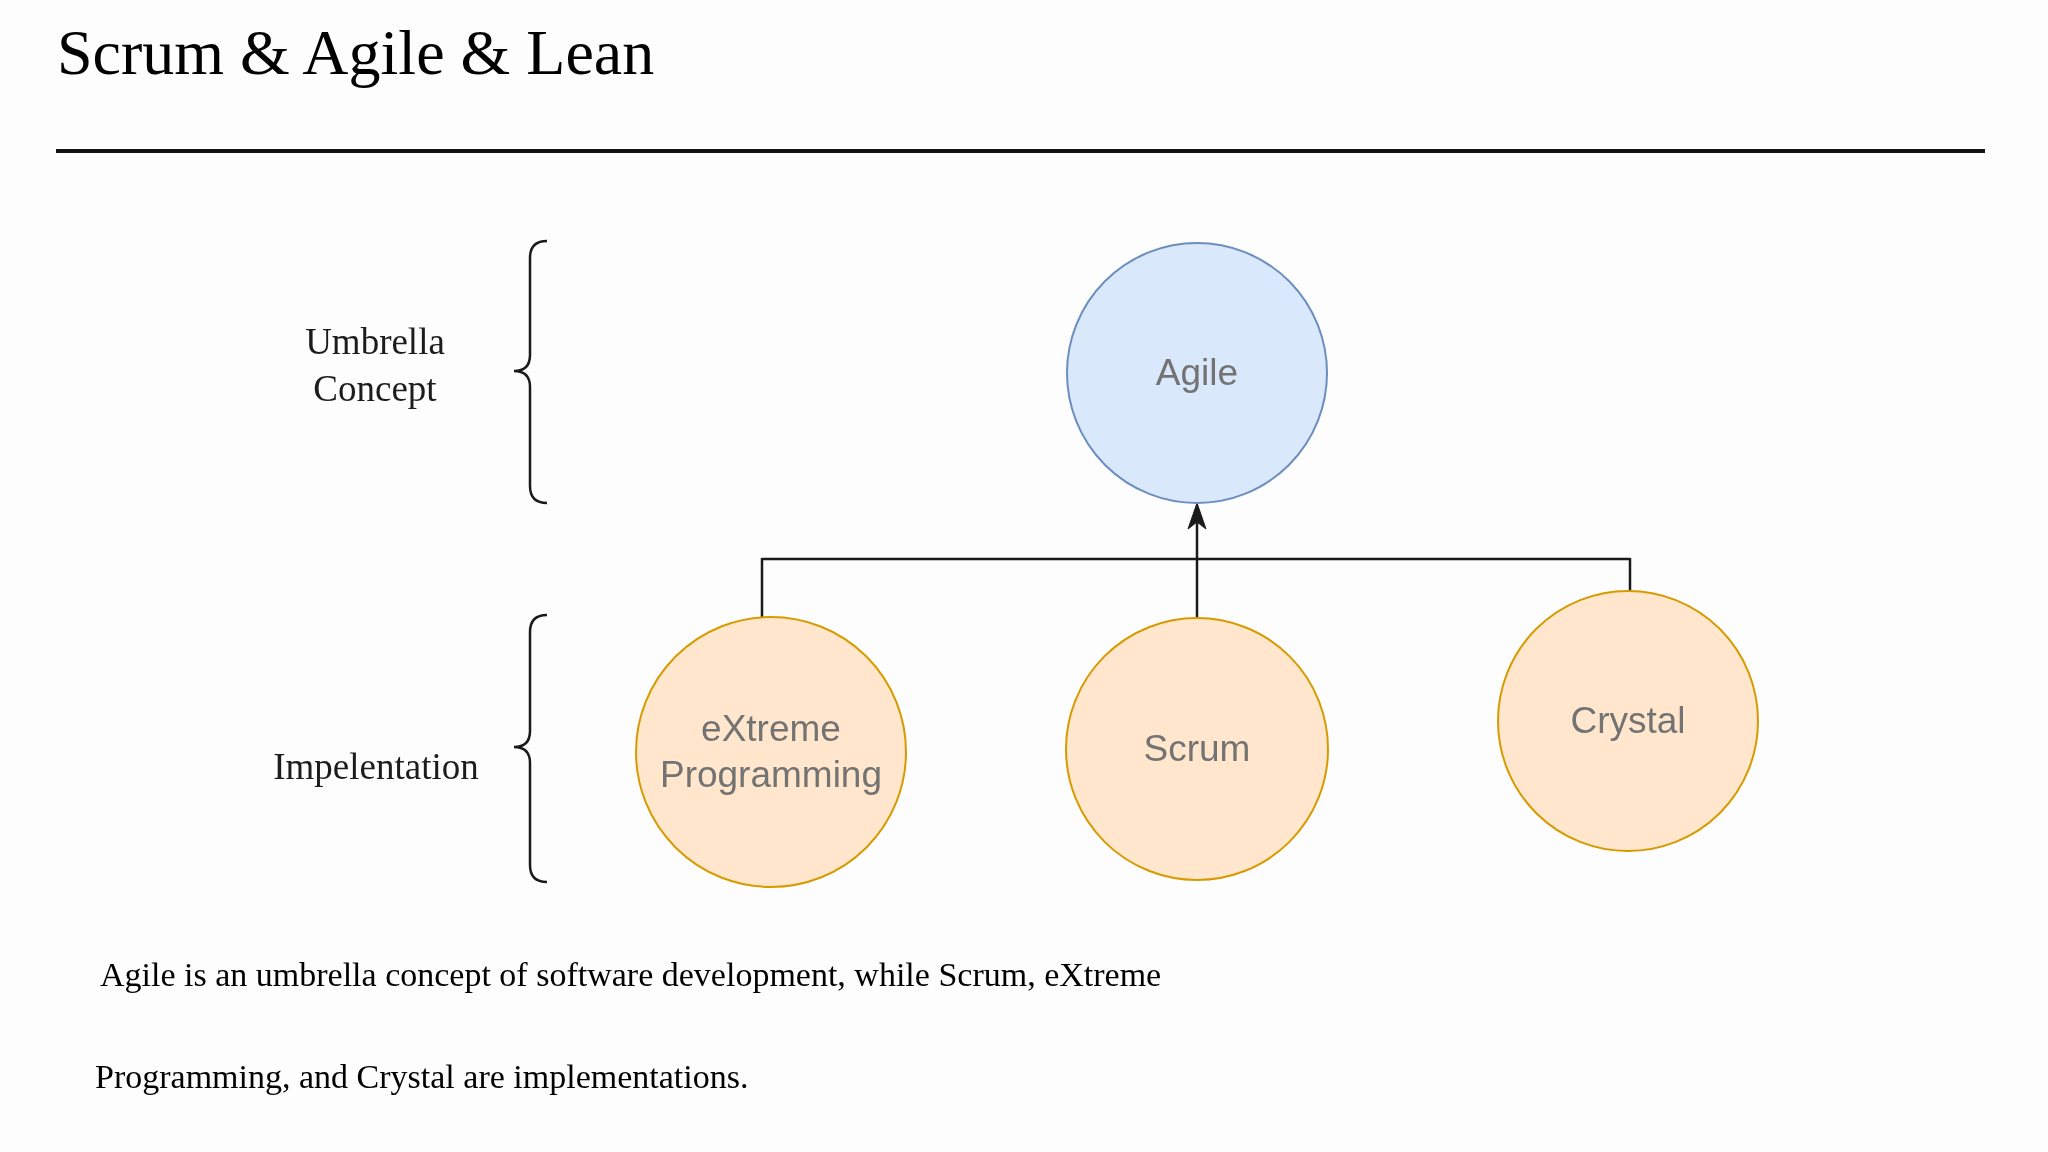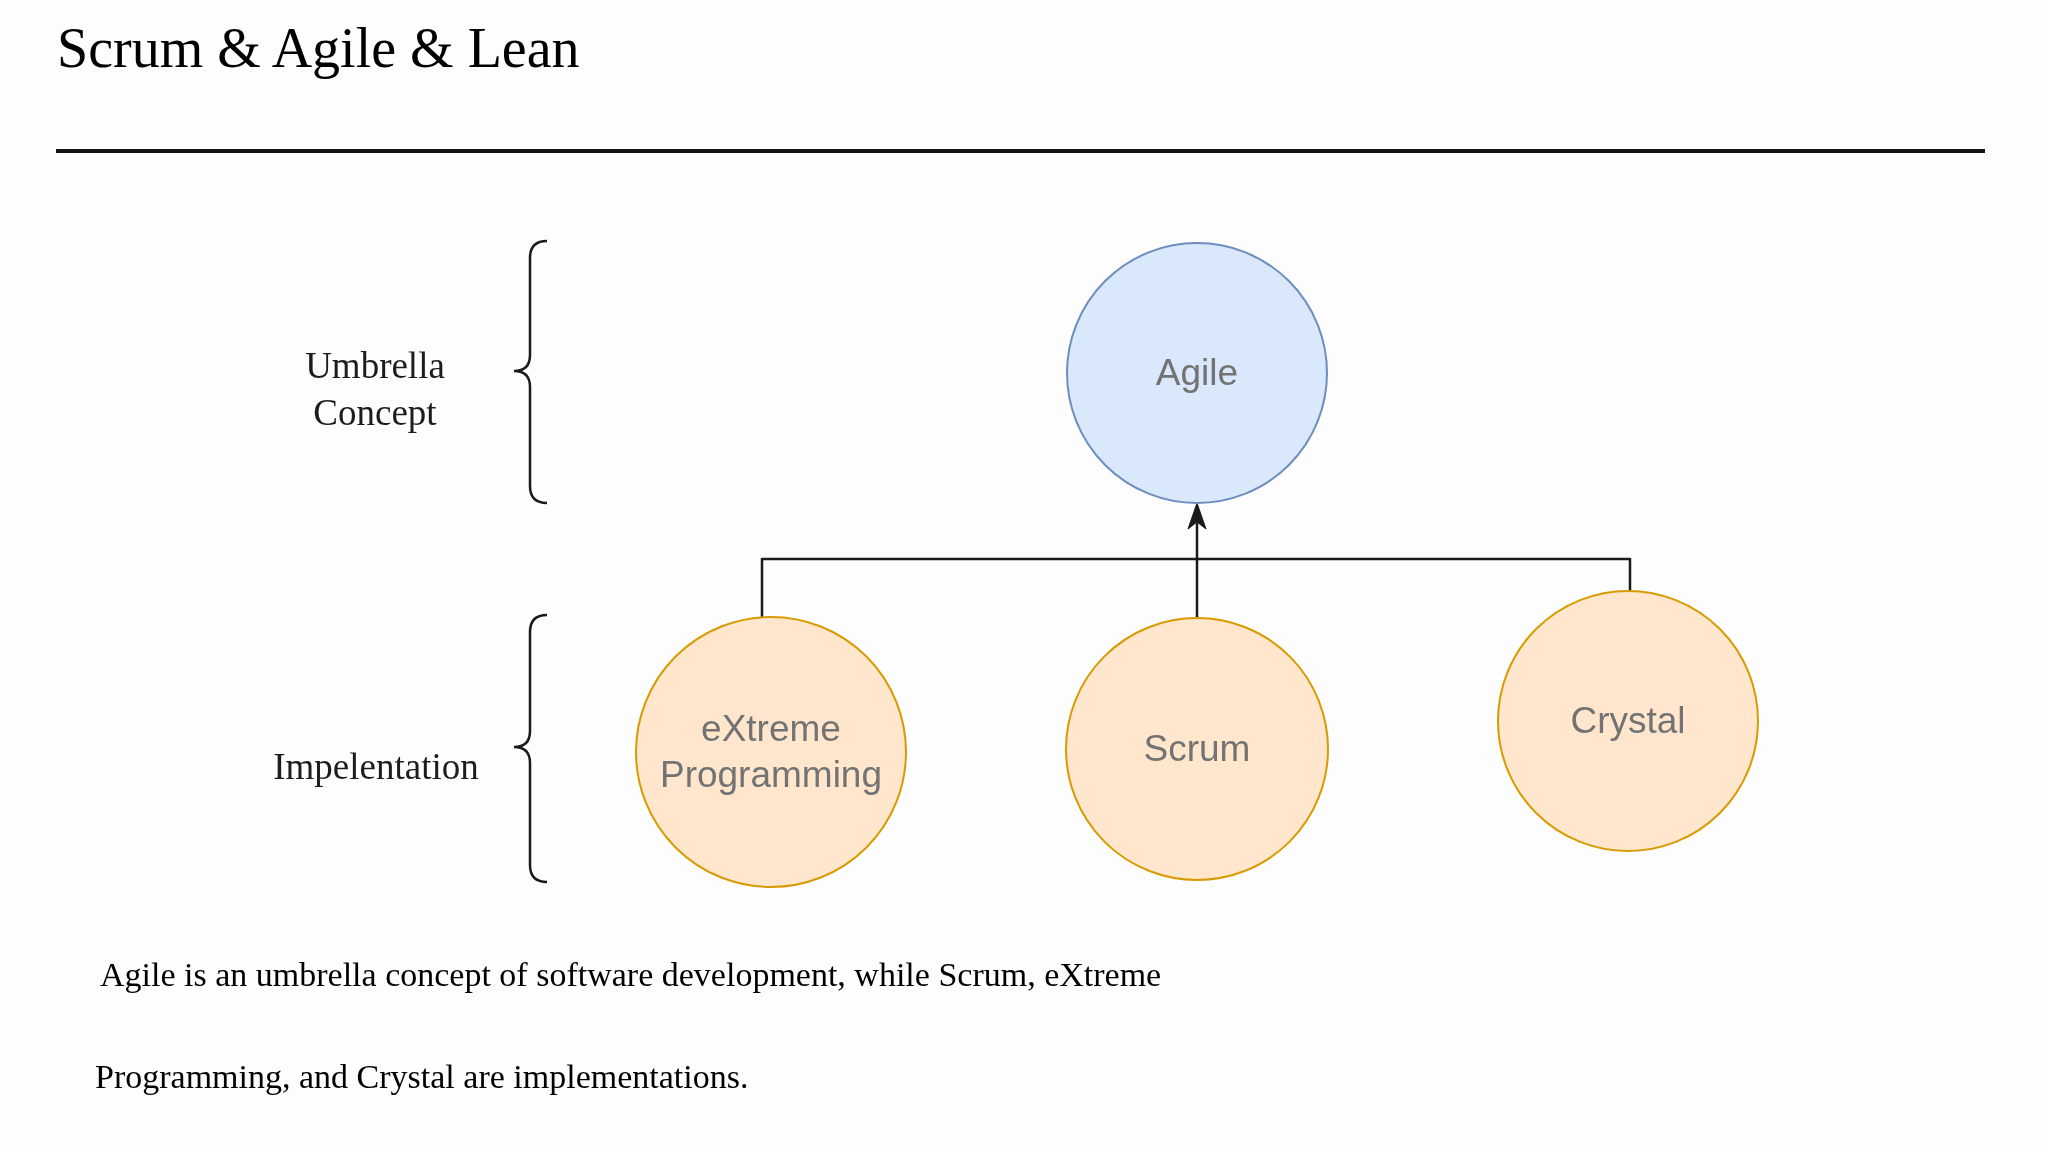--- a/index.html
+++ b/index.html
@@ -10,21 +10,21 @@
     background: #fdfdfd;
     overflow: hidden;
     font-family: "Liberation Serif", "DejaVu Serif", serif;
     color: #000;
   }
   .title {
     position: absolute;
     left: 57px;
     top: 18px;
     margin: 0;
-    font-size: 56px;
+    font-size: 64px;
     font-weight: 400;
     letter-spacing: 0px;
     line-height: 1.1;
     white-space: nowrap;
   }
   .title-rule {
     position: absolute;
     left: 56px;
     top: 149px;
     width: 1929px;
@@ -39,21 +39,21 @@
     height: 1152px;
   }
   .side-label {
     position: absolute;
     text-align: center;
     font-size: 37px;
     line-height: 1.26;
     color: #1c1c1c;
     white-space: pre-line;
   }
-  .side-label.umbrella { left: 255px; top: 343px; width: 240px; }
+  .side-label.umbrella { left: 255px; top: 319px; width: 240px; }
   .side-label.impl     { left: 226px; top: 716px; width: 300px; margin-top: 28px; }
   .node {
     position: absolute;
     border-radius: 50%;
     display: flex;
     align-items: center;
     justify-content: center;
     text-align: center;
     font-family: "Liberation Sans", "DejaVu Sans", sans-serif;
     font-size: 37px;

